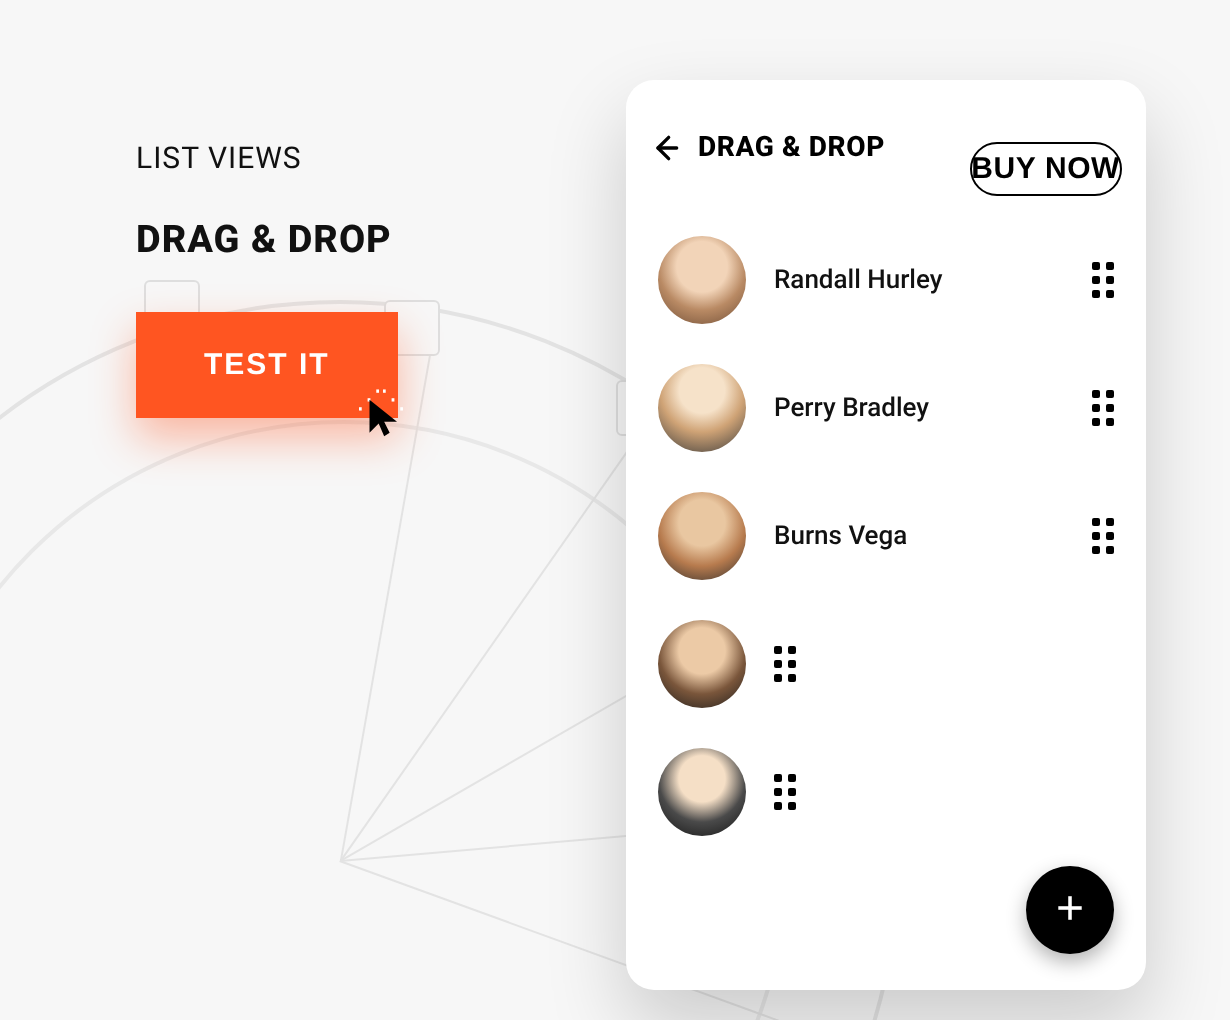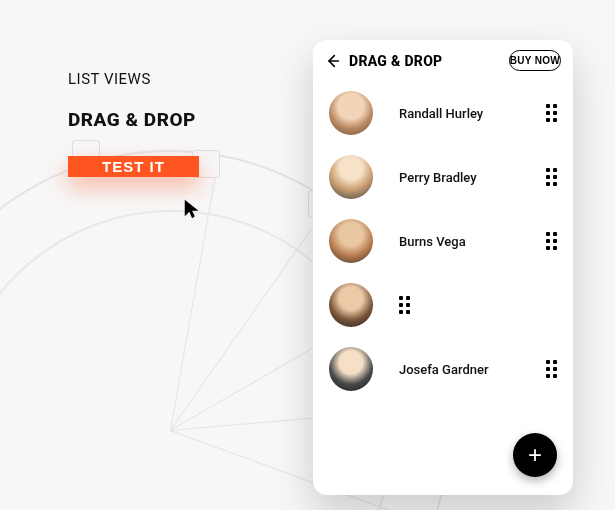--- a/index.html
+++ b/index.html
@@ -56,21 +56,21 @@
   .heading .main {
     font-size: 19px; font-weight: 800; letter-spacing: 0.5px;
   }
 
   .cta {
     position: absolute;
     left: 68px; top: 156px;
     background: #ff5521;
     color: #fff;
     border: none;
-    padding: 2px 34px;
+    padding: 18px 34px;
     font-size: 15px; font-weight: 700; letter-spacing: 1px;
     cursor: pointer;
     box-shadow: 0 10px 22px rgba(255,85,33,0.4);
   }
   .cursor {
     position: absolute;
     left: 178px; top: 194px;
     width: 28px; height: 28px;
     pointer-events: none;
   }
@@ -91,29 +91,29 @@
   }
   .appbar {
     display: flex; align-items: center;
     padding: 10px 12px 6px 12px;
     gap: 8px;
   }
   .back { width: 16px; height: 16px; cursor: pointer; flex: none; }
   .title { font-weight: 800; font-size: 14px; letter-spacing: 0.3px; flex: 1; color: #000; }
   .buy {
     border: 1.5px solid #000; background: #fff; color: #000;
-    font-size: 10px; font-weight: 700; letter-spacing: 0.3px;
-    padding: 4px 0; border-radius: 999px; cursor: pointer;
+    font-size: 15px; font-weight: 700; letter-spacing: 0.3px;
+    padding: 4px 0; border-radius: 999px; cursor: pointer; margin-top: 21px;
   }
 
   .list { padding: 4px 0; }
   .row {
     display: flex; align-items: center;
     padding: 10px 16px;
-    gap: 26px;
+    gap: 14px;
     cursor: grab;
   }
   .avatar {
     width: 44px; height: 44px; border-radius: 50%;
     flex: none;
   }
   .name { font-size: 13px; font-weight: 500; color: #111; flex: 1; }
   .grip {
     display: grid;
     grid-template-columns: 4px 4px;
@@ -225,21 +225,20 @@
           <span></span>
           <span></span>
           <span></span>
           <span></span>
           <span></span>
           <span></span>
         </div>
     </div>
     <div class="row">
       <div class="avatar av-5"></div>
-      <div class="name">Josefa Gardner</div>
       <div class="grip">
           <span></span>
           <span></span>
           <span></span>
           <span></span>
           <span></span>
           <span></span>
         </div>
     </div>
   </div>

